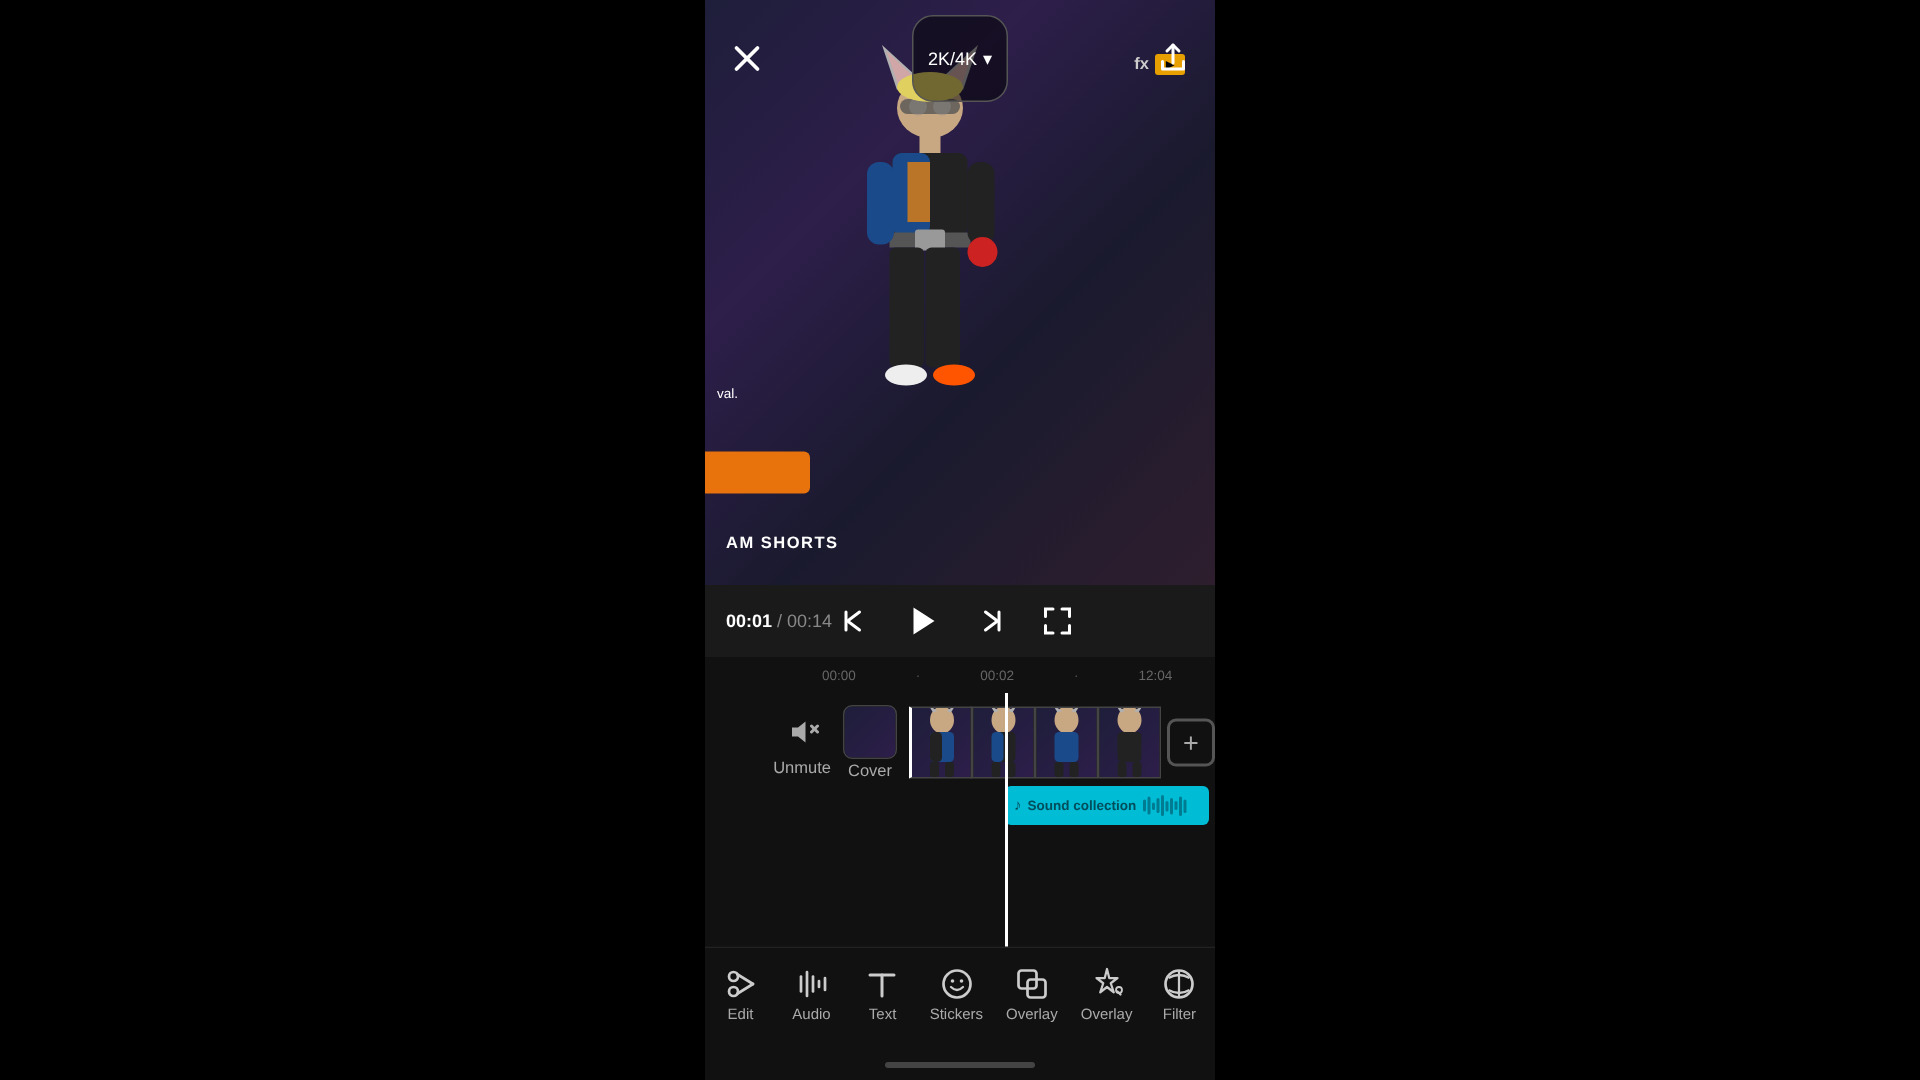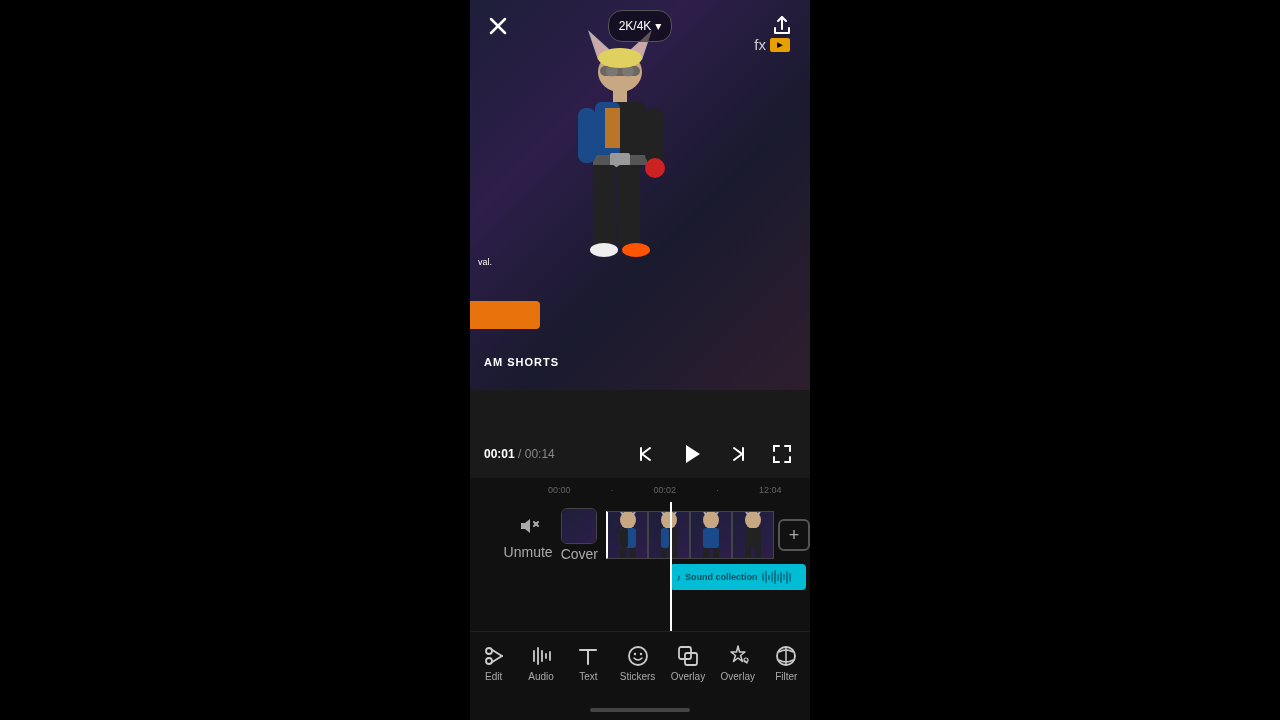--- a/index.html
+++ b/index.html
@@ -42,21 +42,21 @@
       display: flex;
       align-items: center;
       justify-content: center;
       cursor: pointer;
     }
 
     .resolution-btn {
       background: rgba(0,0,0,0.5);
       border: 1px solid #555;
       border-radius: 14px;
-      padding: 8px 10px;
+      padding: 21px 10px;
       color: #fff;
       font-size: 12px;
       display: flex;
       align-items: center;
       gap: 4px;
       cursor: pointer;
     }
 
     .export-btn {
       width: 28px;
@@ -145,22 +145,21 @@
       color: #fff;
       font-size: 9px;
     }
 
     
     .controls-bar {
       background: #1a1a1a;
       padding: 8px 14px;
       display: flex;
       align-items: center;
-      justify-content: space-between;
-      margin-top: 40px;
+      justify-content: flex-start;
     }
 
     .time-display {
       color: #fff;
       font-size: 12px;
     }
 
     .time-current { font-weight: bold; }
     .time-sep { color: #888; }
     .time-total { color: #888; }
@@ -264,21 +263,21 @@
       width: 32px;
       height: 32px;
       display: flex;
       align-items: center;
       justify-content: center;
       font-size: 16px;
       color: #ccc;
     }
 
     .tool-label {
-      font-size: 14px;
+      font-size: 11px;
       color: #aaa;
     }
 
     .cover-icon-wrapper {
       width: 36px;
       height: 36px;
       background: #2a2a2a;
       border-radius: 6px;
       border: 1px solid #444;
       display: flex;
@@ -433,21 +432,21 @@
   </style>
 </head>
 <body>
 
 <div class="app-container">
 
   <div class="video-preview">
     <div class="video-bg">
 
       <div class="watermark">
-        <span style="color:#ccc;font-size:15px;font-weight:normal;">fx</span>
+        <span style="color:#ccc;font-size:11px;font-weight:bold;">fx</span>
         <div class="watermark-icon">▶</div>
       </div>
 
       <div class="character-container">
         <svg class="char-svg" viewBox="0 0 120 300" xmlns="http://www.w3.org/2000/svg">
 
           <polygon points="38,30 28,0 50,20" fill="#b0b0b0"></polygon>
           <polygon points="40,30 31,4 50,22" fill="#e8a0a0" opacity="0.6"></polygon>
           <polygon points="82,30 92,0 70,20" fill="#b0b0b0"></polygon>
           <polygon points="80,30 89,4 70,22" fill="#e8a0a0" opacity="0.6"></polygon>

